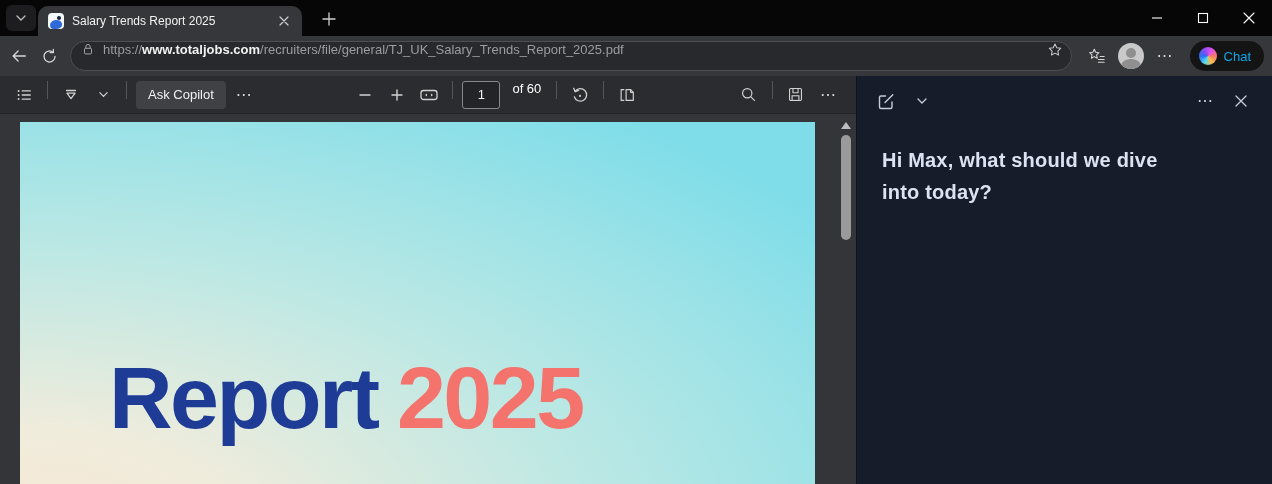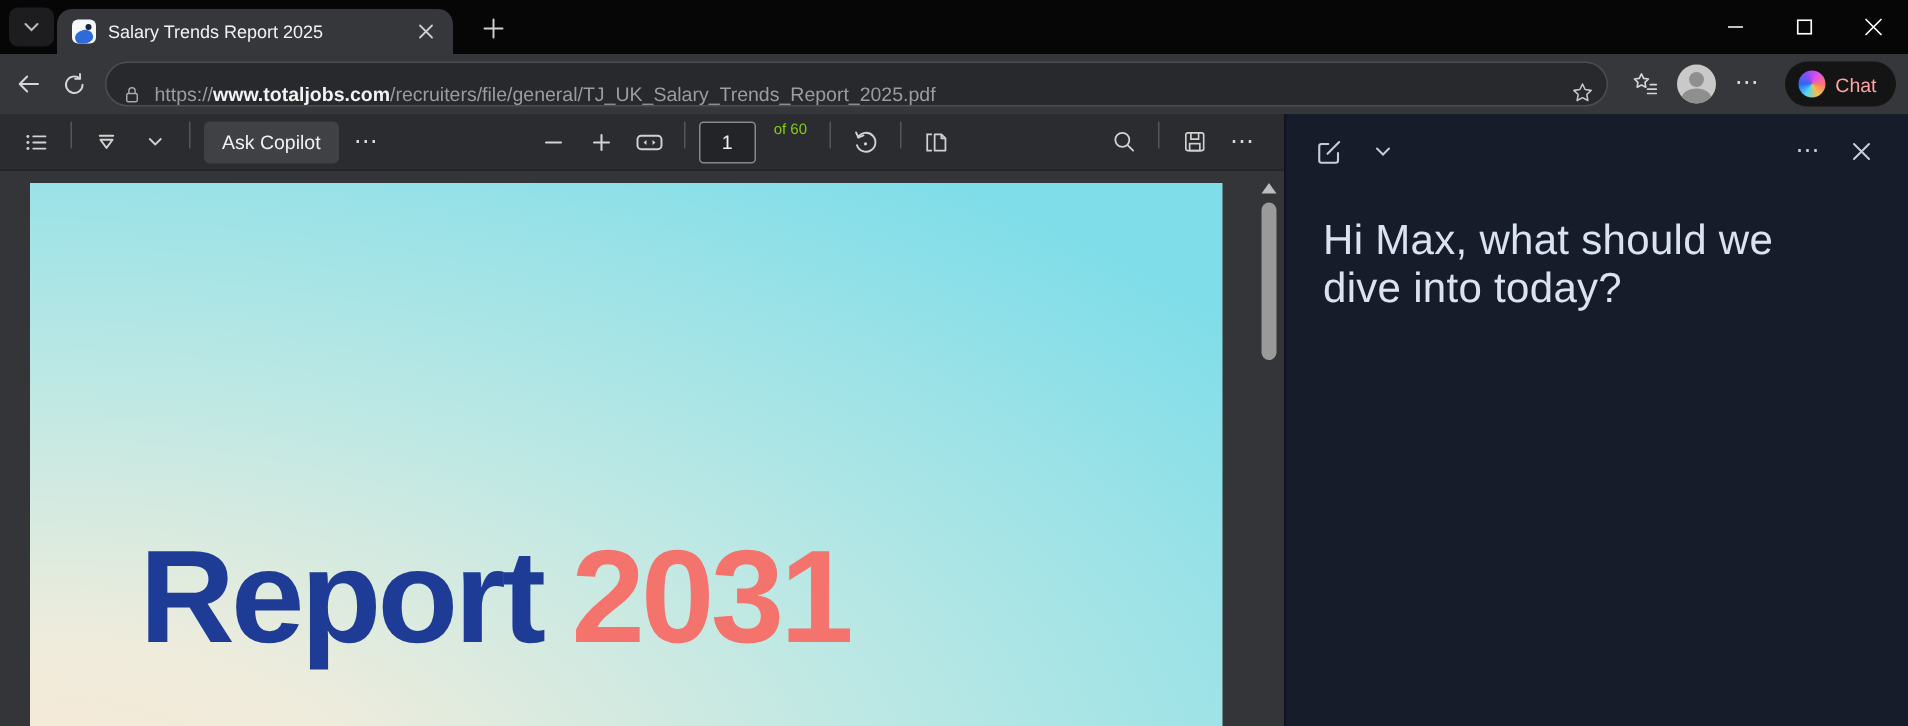--- a/index.html
+++ b/index.html
@@ -17,65 +17,65 @@
   .tab-title { flex:1; color:#f2f2f2; font-size:12px; margin-left:8px; white-space:nowrap; overflow:hidden; }
   .tab-close { width:20px; height:20px; display:flex; align-items:center; justify-content:center; color:#cfcfcf; border-radius:4px; flex:none; }
   .new-tab { width:30px; height:30px; margin:0 0 2px 12px; display:flex; align-items:center; justify-content:center; color:#cfcfcf; }
   .titlebar-spacer { flex:1; }
   .win-controls { display:flex; height:36px; align-self:flex-start; }
   .win-btn { width:46px; height:36px; display:flex; align-items:center; justify-content:center; color:#ffffff; }
 
   
   .navbar { height:40px; background:#36373a; display:flex; align-items:center; padding:0 8px 0 4px; }
   .nav-btn { width:30px; height:30px; display:flex; align-items:center; justify-content:center; color:#d6d6d6; flex:none; }
-  .omnibox { flex:1; height:30px; margin:0 10px 0 6px; background:#28292c; border:1px solid #4d4e52; border-radius:15px; display:flex; align-items:flex-end; padding:0 8px 0 10px; min-width:0; }
+  .omnibox { flex:1; height:30px; margin:0 10px 0 6px; background:#28292c; border:1px solid #4d4e52; border-radius:15px; display:flex; align-items:flex-start; padding:0 8px 0 10px; min-width:0; }
   .omni-icon { color:#a9a9a9; display:flex; flex:none; }
   .url { flex:1; font-size:13px; margin-left:8px; white-space:nowrap; overflow:hidden; color:#9b9ca0; }
   .url .domain { color:#f2f2f2; font-weight:bold; }
   .omni-star { color:#c7c7c7; display:flex; flex:none; margin-left:6px; }
   .nav-right { display:flex; align-items:center; gap:6px; flex:none; }
   .avatar { width:26px; height:26px; border-radius:50%; background:#c9c9c9; position:relative; overflow:hidden; }
   .avatar .head { position:absolute; left:8px; top:5px; width:10px; height:10px; border-radius:50%; background:#8f8f8f; }
   .avatar .body { position:absolute; left:3px; top:16px; width:20px; height:14px; border-radius:50% 50% 0 0; background:#8f8f8f; }
   .more-glyph { font-size:16px; color:#d8d8d8; line-height:1; }
   .chat-pill { height:30px; border-radius:15px; background:#141415; display:flex; align-items:center; gap:7px; padding:0 13px 0 9px; margin-left:4px; }
   .copilot-logo { width:18px; height:18px; border-radius:50%; background:conic-gradient(from 210deg, #4fd8f7, #2b6af3, #8a4df0, #e14ff0, #f9786b, #f7c04a, #4fd8f7); }
-  .chat-label { color:#fca5a5; font-size:13px; }
+  .chat-label { color:#0ea5e9; font-size:13px; }
 
   
   .main { display:flex; height:408px; }
   .viewer-col { width:856px; display:flex; flex-direction:column; flex:none; }
 
   
   .pdfbar { height:38px; background:#2b2c2f; border-bottom:1px solid #222326; display:flex; align-items:center; justify-content:space-between; padding:0 14px 0 10px; }
   .bar-group { display:flex; align-items:flex-start; gap:4px; }
   .tool-btn { height:28px; min-width:28px; display:flex; align-items:center; justify-content:center; color:#d2d2d2; border-radius:4px; }
   .divider { width:1px; height:18px; background:#55565a; margin:0 5px; }
   .ask-copilot { height:28px; padding:0 12px; background:#404145; border-radius:4px; color:#f1f1f1; font-size:13px; display:flex; align-items:center; }
   .page-input { width:38px; height:28px; background:#232427; border:1px solid #87888c; border-radius:3px; color:#f1f1f1; font-size:13px; text-align:center; font-family:"Liberation Sans", sans-serif; }
-  .of-pages { color:#84cc16; font-size:10px; margin:0 6px 0 8px; white-space:nowrap; }
+  .of-pages { color:#ffffff; font-size:13px; margin:0 6px 0 8px; white-space:nowrap; }
 
   
   .canvas { position:relative; flex:1; background:#343539; overflow:hidden; }
   .pdf-page { position:absolute; left:20px; top:8px; width:795px; height:420px;
     background:radial-gradient(130% 125% at 0% 100%, #f9e7d4 0%, #efecdc 22%, #bde8e4 55%, #7edde9 100%); }
   .pdf-title { padding:132px 0 0 73px; font-weight:800; font-size:88px; line-height:96px; letter-spacing:-2.5px; color:#1e3c96; white-space:nowrap; }
-  .pdf-title .word-report { margin-right:0.22em; }
+  .pdf-title .word-report { margin-right:0.22em;margin-left:16px; }
   .pdf-title .year { color:#f4736c; }
   .scrollbar { position:absolute; top:0; right:3px; width:14px; height:100%; display:flex; flex-direction:column; align-items:center; }
   .scroll-up { margin-top:8px; width:0; height:0; border-left:5px solid transparent; border-right:5px solid transparent; border-bottom:7px solid #bdbdbd; }
   .scroll-thumb { margin-top:6px; width:10px; height:105px; border-radius:5px; background:#9a9a9a; }
 
   
   .sidebar { flex:1; background:#161c29; display:flex; flex-direction:column; border-left:1px solid #0d121c; }
   .sb-header { display:flex; align-items:center; justify-content:space-between; padding:12px 18px 0 16px; }
   .sb-left, .sb-right { display:flex; align-items:center; gap:10px; }
   .sb-btn { width:26px; height:26px; display:flex; align-items:center; justify-content:center; color:#c6cedd; }
   .sb-more { font-size:16px; color:#c6cedd; line-height:1; }
-  .greeting { margin:30px 25px 0 25px; max-width:315px; color:#dbe3f3; font-size:28px; line-height:32px; font-weight:normal; letter-spacing:0.2px; }
+  .greeting { margin:30px 25px 0 25px; max-width:315px; color:#dbe3f3; font-size:20px; line-height:32px; font-weight:bold; letter-spacing:0.2px; }
 
   svg { display:block; }
 </style>
 </head>
 <body>
 
 <div class="window">
 
   <div class="titlebar">
     <div class="tab-actions">
@@ -256,21 +256,21 @@
           <div class="tool-btn">
             <span class="more-glyph">⋯</span>
           </div>
         </div>
       </div>
 
       <div class="canvas">
         <div class="pdf-page">
           <div class="pdf-title">
             <br>
-            <span class="word-report">Report</span><span class="year">2031</span>
+            <span class="word-report">Report</span><span class="year">2025</span>
           </div>
         </div>
         <div class="scrollbar">
           <div class="scroll-up"></div>
           <div class="scroll-thumb"></div>
         </div>
       </div>
     </div>
 
     <div class="sidebar">

